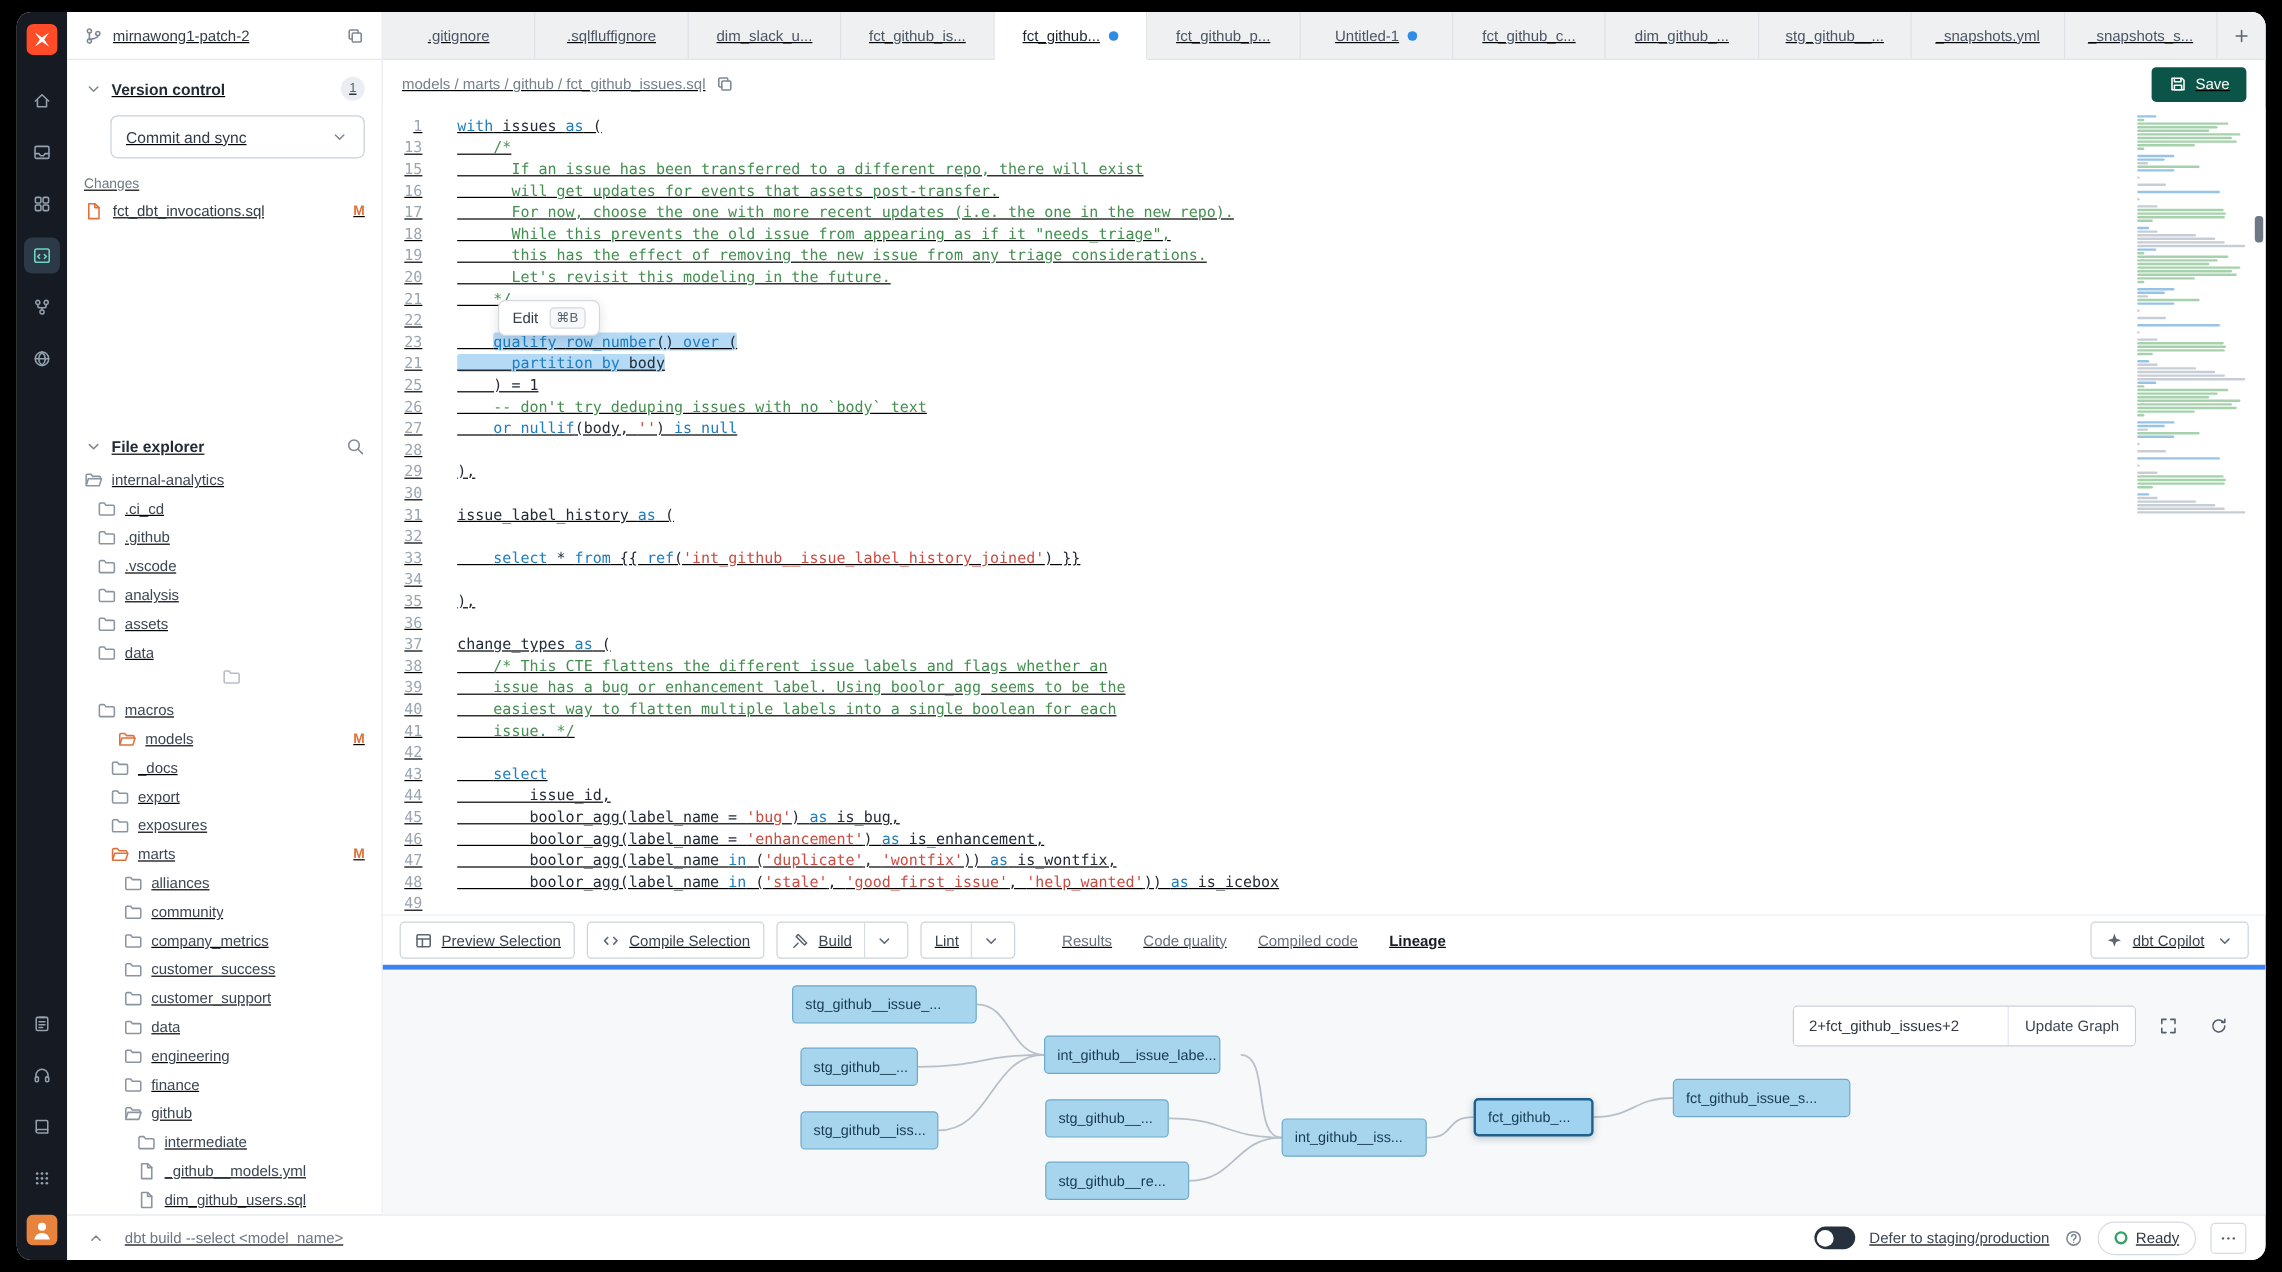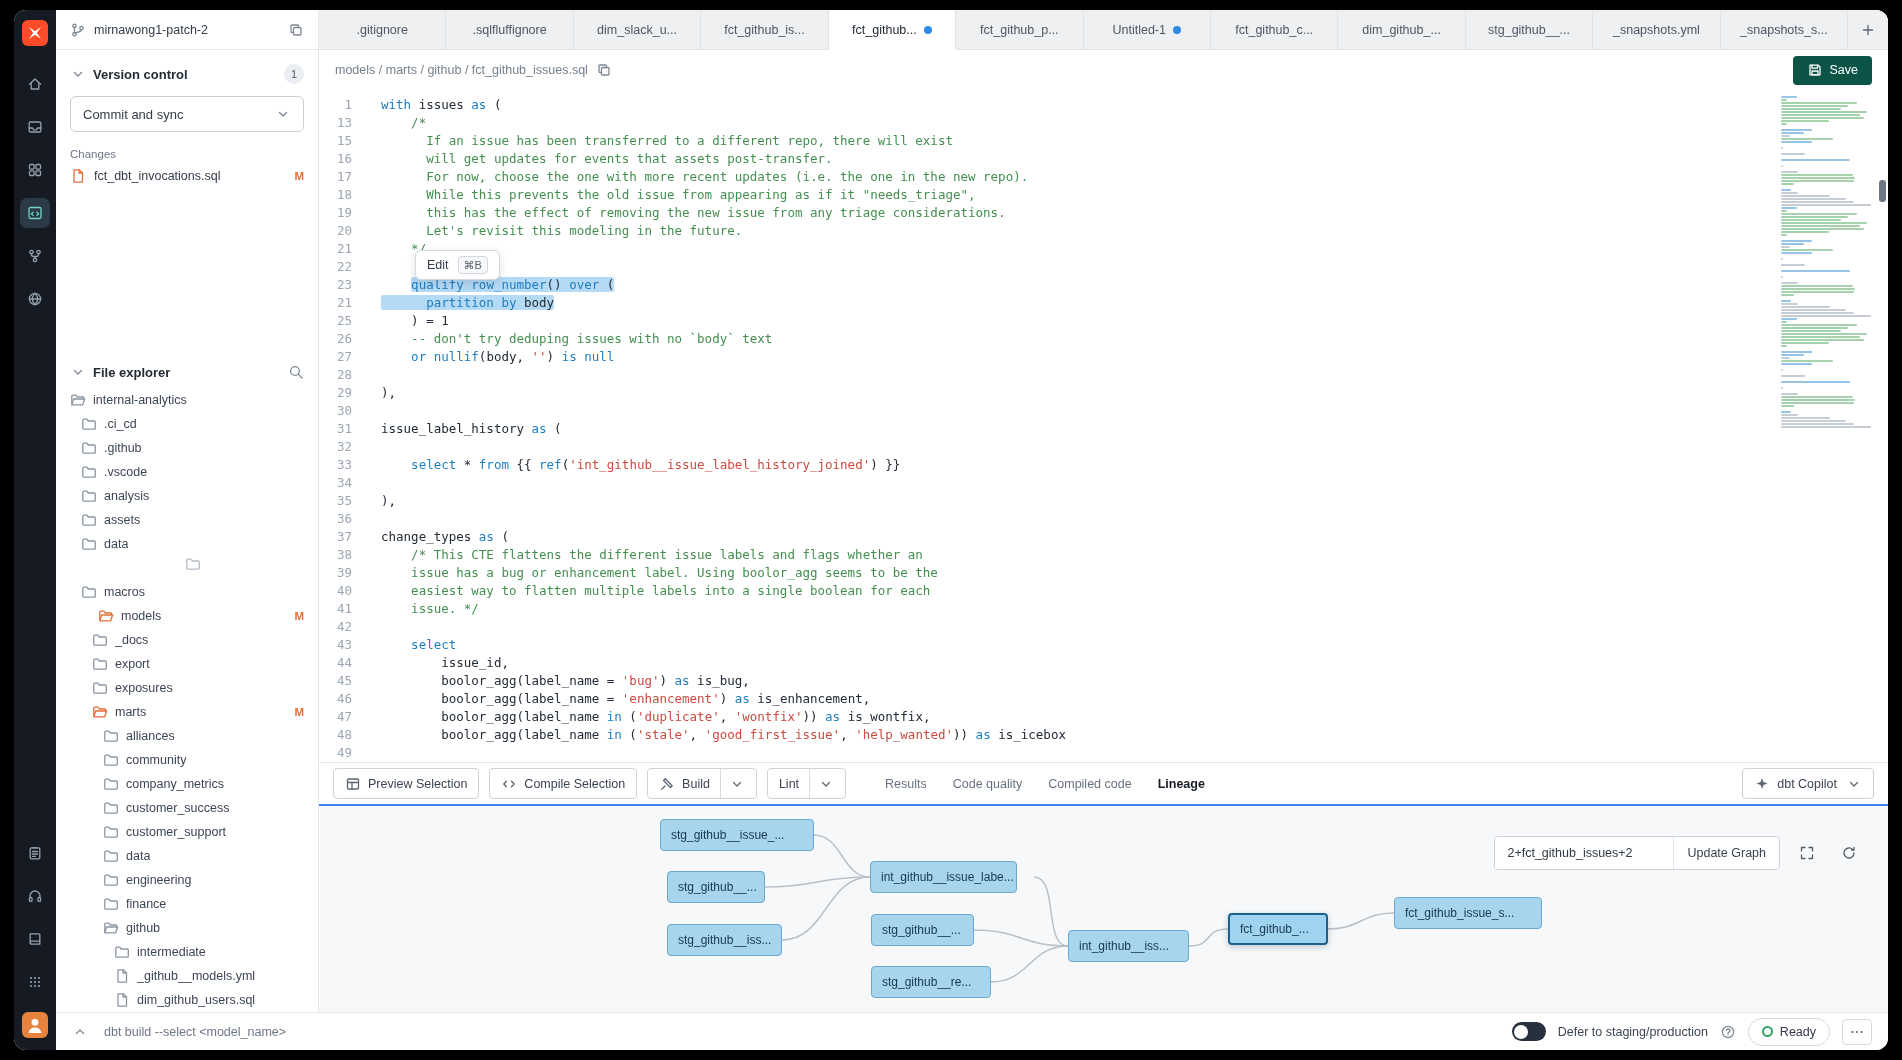--- a/index.html
+++ b/index.html
@@ -7,33 +7,33 @@
 body{background:#000;font-family:"Liberation Sans",sans-serif;position:relative;overflow:hidden;}
 button{font-family:inherit;background:none;border:none;cursor:pointer;}
 .window{position:absolute;left:14px;top:10px;width:1874px;height:1040px;border-radius:12px;overflow:hidden;background:#fff;display:flex;}
 
 .rail{width:42px;background:#161b23;display:flex;flex-direction:column;align-items:center;padding:8px 0 10px;color:#94a0ad;flex:none;}
 .rail-group{display:flex;flex-direction:column;align-items:center;gap:13px;}
 .rail-group.rail-bottom{margin-top:auto;}
 .rail-item{width:30px;height:30px;border-radius:7px;display:flex;align-items:center;justify-content:center;cursor:pointer;}
 .rail-item.active{background:#2c3947;color:#6fd5c4;}
 .rail-item.logo{margin-bottom:8px;}
-.right-stack{flex:1;display:flex;flex-direction:column;min-width:0;}
+.right-stack{flex:1;display:flex;flex-direction:column;min-width:0;text-decoration:underline;}
 .content-row{flex:1;display:flex;min-height:0;}
 
 .left-panel{width:263px;flex:none;border-right:1px solid #e4e7eb;display:flex;flex-direction:column;background:#fff;min-height:0;}
 .branch-bar{height:40px;flex:none;border-bottom:1px solid #e4e7eb;display:flex;align-items:center;gap:8px;padding:0 14px;font-size:12.5px;color:#333c48;}
 .branch-name{overflow:hidden;text-overflow:ellipsis;white-space:nowrap;}
 .ic{display:inline-flex;align-items:center;justify-content:center;color:#7e8894;flex:none;}
 .ic.right{margin-left:auto;}
 .ic.orange{color:#e0703a;}
 .vc{padding:14px 14px 6px;flex:none;}
 .vc-header{display:flex;align-items:center;gap:7px;font-size:13px;font-weight:700;color:#222b36;}
 .badge1{margin-left:auto;min-width:20px;height:20px;border-radius:10px;background:#eaeef2;color:#55606d;font-size:11px;font-weight:400;display:flex;align-items:center;justify-content:center;padding:0 6px;}
-.commit-select{margin-top:12px;height:36px;border:1px solid #c9d0d8;border-radius:6px;display:flex;align-items:center;gap:8px;padding:0 12px;font-size:13px;color:#333c48;background:#fff;cursor:pointer;}
+.commit-select{margin-top:12px;height:36px;border:1px solid #c9d0d8;border-radius:6px;display:flex;align-items:center;gap:8px;padding:0 12px;font-size:13px;color:#333c48;background:#fff;cursor:pointer;margin-left:22px;}
 .changes-label{margin-top:16px;font-size:11.5px;color:#6e7784;}
 .change-row{margin-top:8px;display:flex;align-items:center;gap:8px;font-size:12.5px;color:#333c48;cursor:pointer;}
 .m-badge{margin-left:auto;color:#e0703a;font-size:11.5px;font-weight:700;}
 .explorer{margin-top:auto;flex:none;overflow:hidden;display:flex;flex-direction:column;}
 .explorer-header{display:flex;align-items:center;gap:7px;padding:8px 14px;font-size:13px;font-weight:700;color:#222b36;flex:none;}
 .tree{font-size:12.5px;color:#3c4653;}
 .tree-row{height:24px;display:flex;align-items:center;gap:7px;padding-right:14px;cursor:pointer;}
 .tree-row .ticon{display:inline-flex;color:#8b95a1;flex:none;}
 .tree-row.modified .ticon{color:#e0703a;}
 .tree-row.muted{color:#701a75;flex-direction:column;}
@@ -71,21 +71,21 @@
 .toolbar-actions{display:flex;gap:10px;}
 .tbtn{height:31px;display:flex;align-items:center;gap:7px;padding:0 11px;border:1px solid #ccd2d9;border-radius:4px;background:#fff;font-size:12.5px;color:#3b4551;}
 .tbtn .bicon{display:inline-flex;color:#5c6672;}
 .chev-seg{display:inline-flex;align-items:center;border-left:1px solid #d7dce1;padding-left:8px;margin-left:3px;color:#5c6672;align-self:stretch;}
 .chev-seg2{display:inline-flex;color:#5c6672;margin-left:2px;}
 .view-tabs{display:flex;align-items:center;gap:4px;margin-left:18px;}
 .vtab{padding:0 11px;font-size:12.5px;color:#68727f;cursor:pointer;}
 .vtab.active{color:#161d26;font-weight:700;}
 .copilot{margin-left:auto;}
 
-.lineage{height:208px;flex:none;border-top:2px solid #3b82f6;background:#f7f8f9;position:relative;overflow:hidden;}
+.lineage{height:208px;flex:none;border-top:4px solid #3b82f6;background:#f7f8f9;position:relative;overflow:hidden;}
 .edges{position:absolute;left:0;top:0;}
 .edges path{fill:none;stroke:#b7c0c9;stroke-width:1.5px;}
 .lineage-canvas{position:absolute;inset:0;}
 .lnode{position:absolute;height:32px;background:#a6d5ed;border:1px solid #6ea9cb;border-radius:4px;display:flex;align-items:center;padding:0 10px;font-size:12px;color:#173850;white-space:nowrap;overflow:hidden;cursor:pointer;}
 .lnode.selected{border:2px solid #20618b;background:#9fd3f0;box-shadow:0 2px 6px rgba(10,60,90,.25);}
 .lineage-controls{position:absolute;top:30px;right:24px;display:flex;align-items:center;gap:12px;z-index:4;}
 .lsearch{display:flex;align-items:stretch;border:1px solid #c9d0d8;border-radius:4px;background:#fff;height:34px;overflow:hidden;}
 .lsearch input{border:none;outline:none;width:178px;padding:0 12px;font-size:12.5px;color:#2f3844;font-family:inherit;background:#fff;}
 .lsearch .update{border-left:1px solid #e3e7eb;padding:0 13px;font-size:12.5px;color:#3b4551;background:#fff;}
 .icon-btn{width:30px;height:30px;display:flex;align-items:center;justify-content:center;color:#525d6a;border-radius:4px;}

